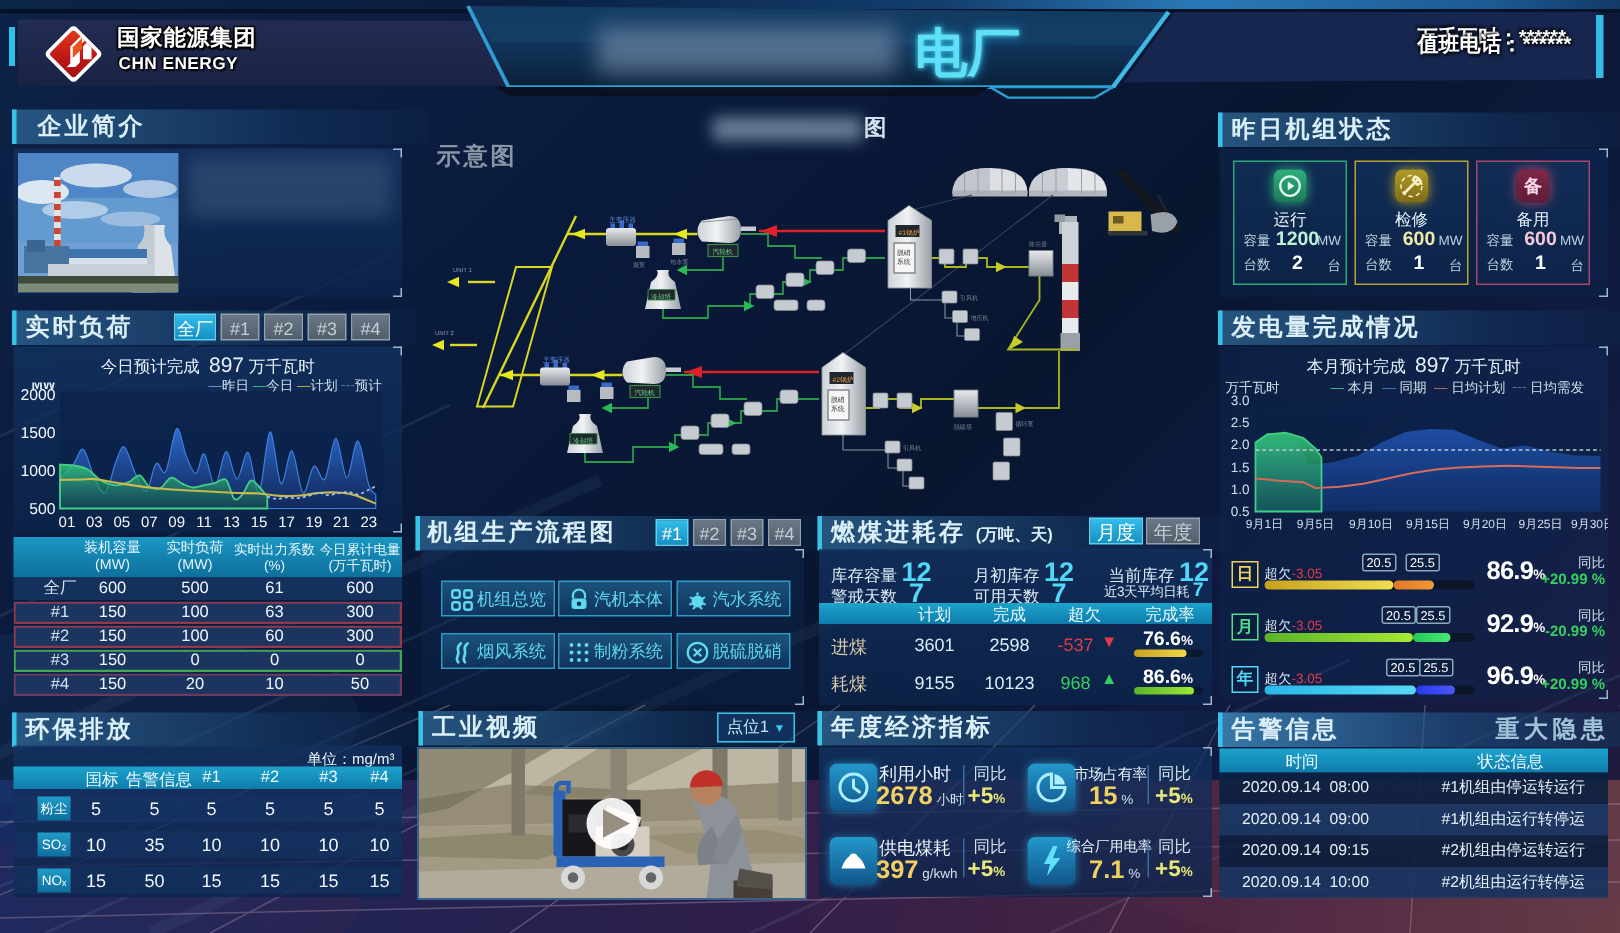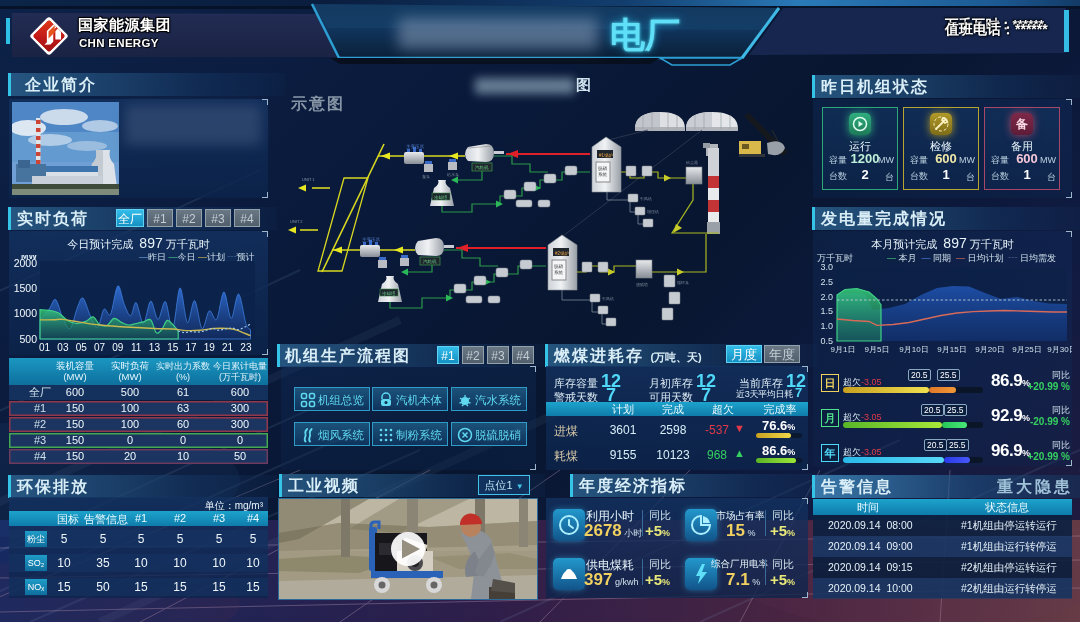--- a/index.html
+++ b/index.html
@@ -768,21 +768,21 @@
       <circle cx="192" cy="28" r="10" fill="#b8825f"></circle>
       <path d="M181,26 A11,11 0 0 1 203,25 L181,26 Z" fill="#c03028"></path>
       <rect x="210" y="88" width="26" height="12" fill="#453f38"></rect>
       <path d="M214,80 L236,84 236,94 212,92 Z" fill="#55504a"></path>
 
       <circle cx="129" cy="50" r="17" fill="#fff" opacity="0.92"></circle>
       <polygon points="123,40.5 141,50 123,59.5" fill="#968f80"></polygon>
     </svg>
   </div>
 
-  <div class="ptitle" style="left:570px;top:474px;width:263px;">年度经济指标</div>
+  <div class="ptitle" style="left:545px;top:474px;width:263px;">年度经济指标</div>
 
   <div class="panel" style="left:546px;top:498px;width:262px;height:100px;">
     <span class="ctr"></span>
       <span class="cbr"></span>
     <div class="ecoicon" style="left:7px;top:11px;">
         <svg width="26" height="26" viewBox="0 0 26 26">
           <circle cx="13" cy="13" r="9" fill="none" stroke="#aef" stroke-width="2"></circle>
           <path d="M13,8 L13,13 L17,16" fill="none" stroke="#aef" stroke-width="2" stroke-linecap="round"></path>
         </svg>
       </div>

